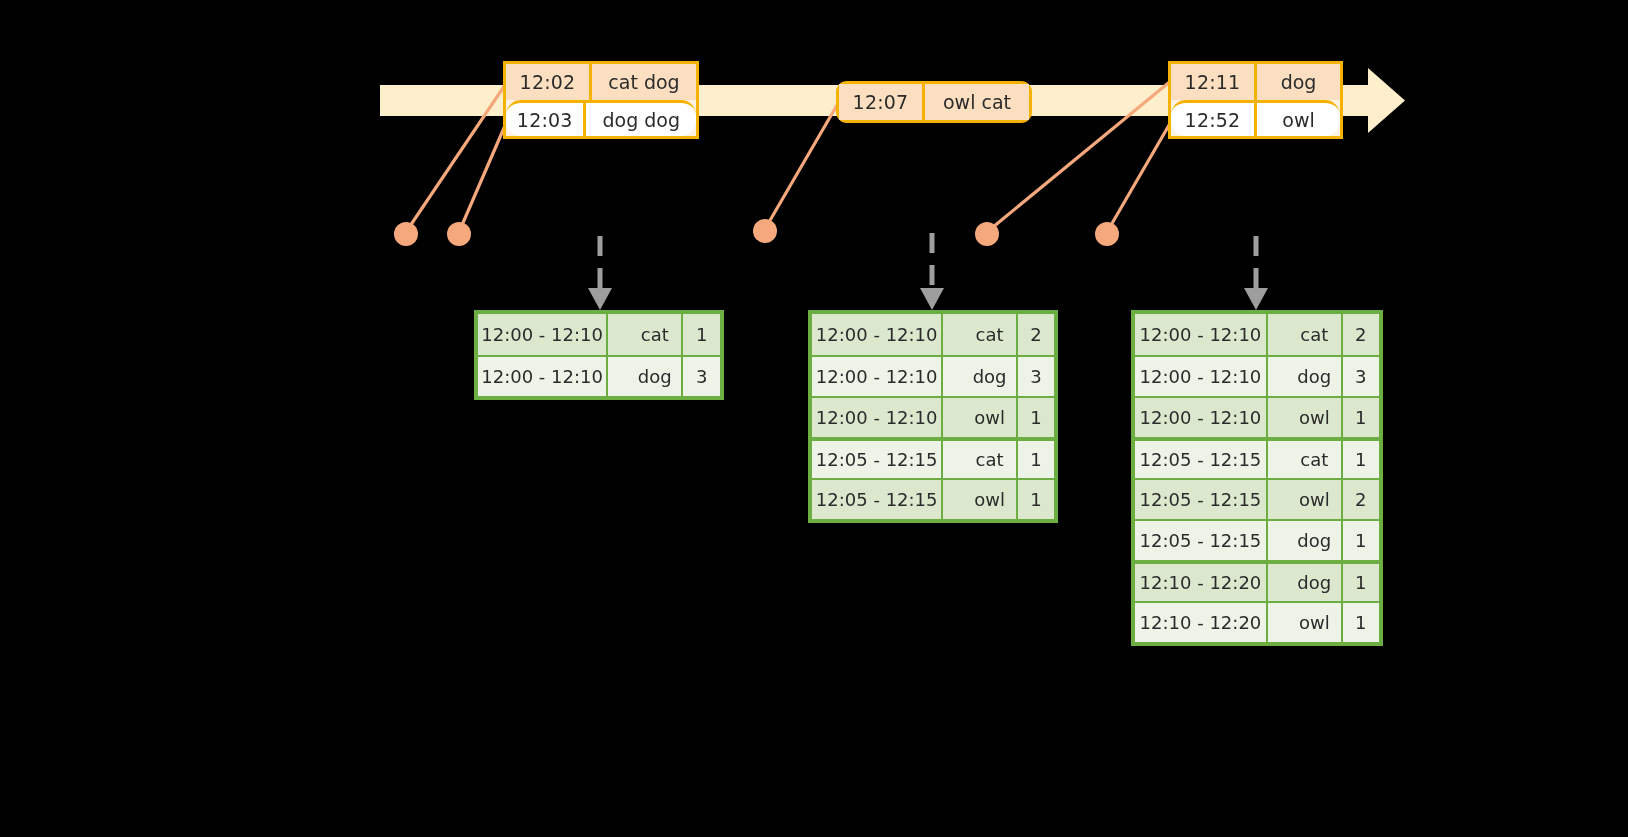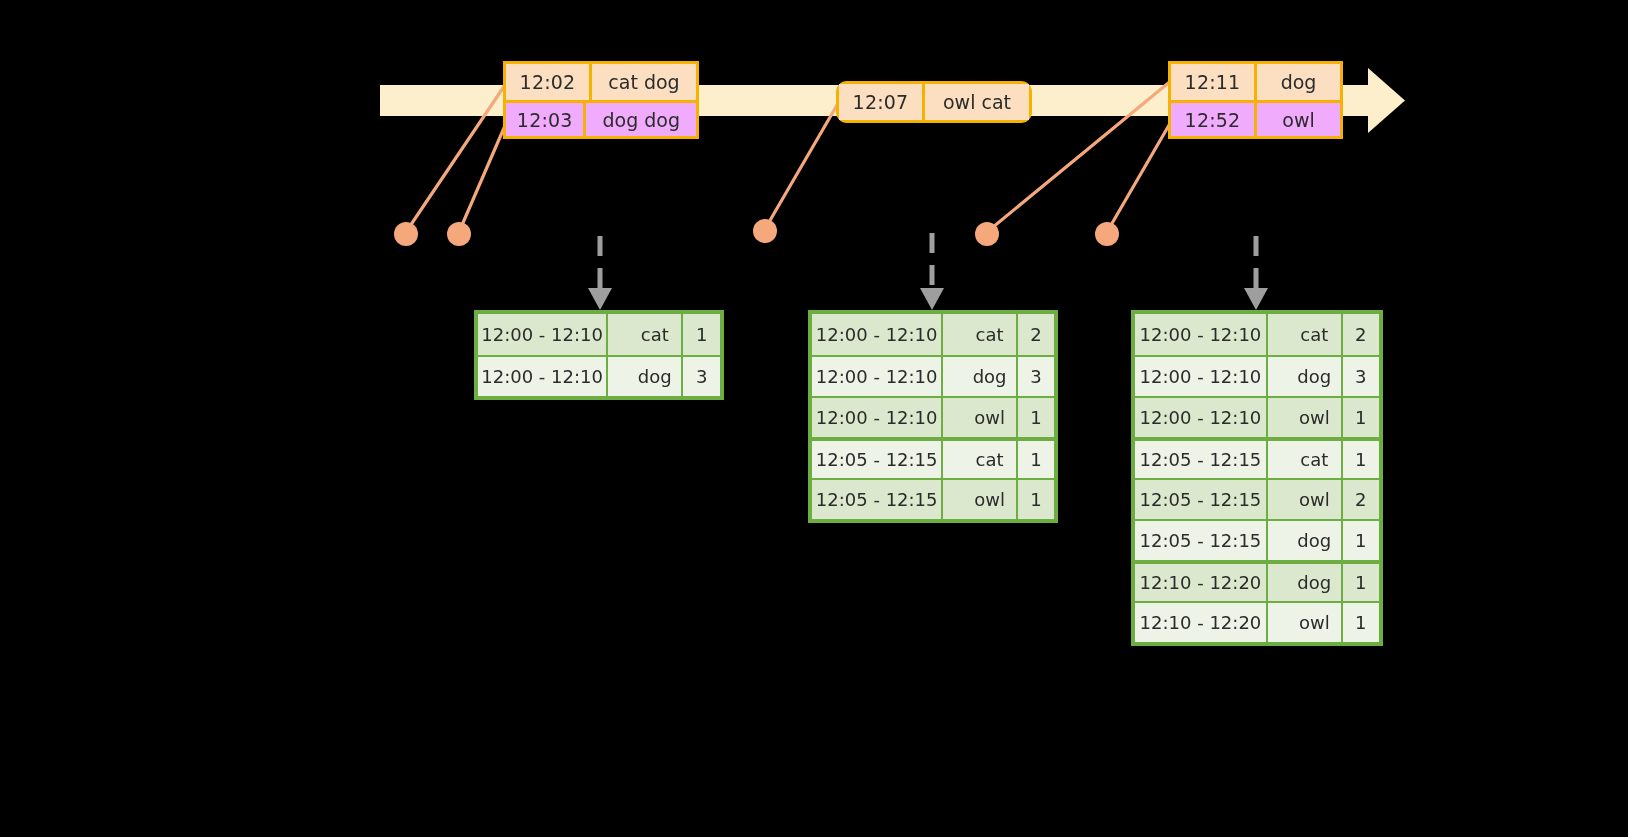--- a/index.html
+++ b/index.html
@@ -36,21 +36,21 @@
     box-sizing: border-box;
     background: #FEF2E2;
     z-index: 5;
   }
   .evt-row {
     display: flex;
     height: 36px;
     box-sizing: border-box;
   }
   .evt-row.shade  { background: #FBDFC0; }
-  .evt-row.plain  { background: #f0abfc; }
+  .evt-row.plain  { background: #ffffff; border-radius: 15px; }
   .evt-row + .evt-row { border-top: 3px solid #F5B200; }
   .evt-time {
     width: 86px;
     display: flex;
     align-items: center;
     justify-content: center;
     font-size: 19px;
     color: #2b2b2b;
     border-right: 3px solid #F5B200;
     box-sizing: border-box;

